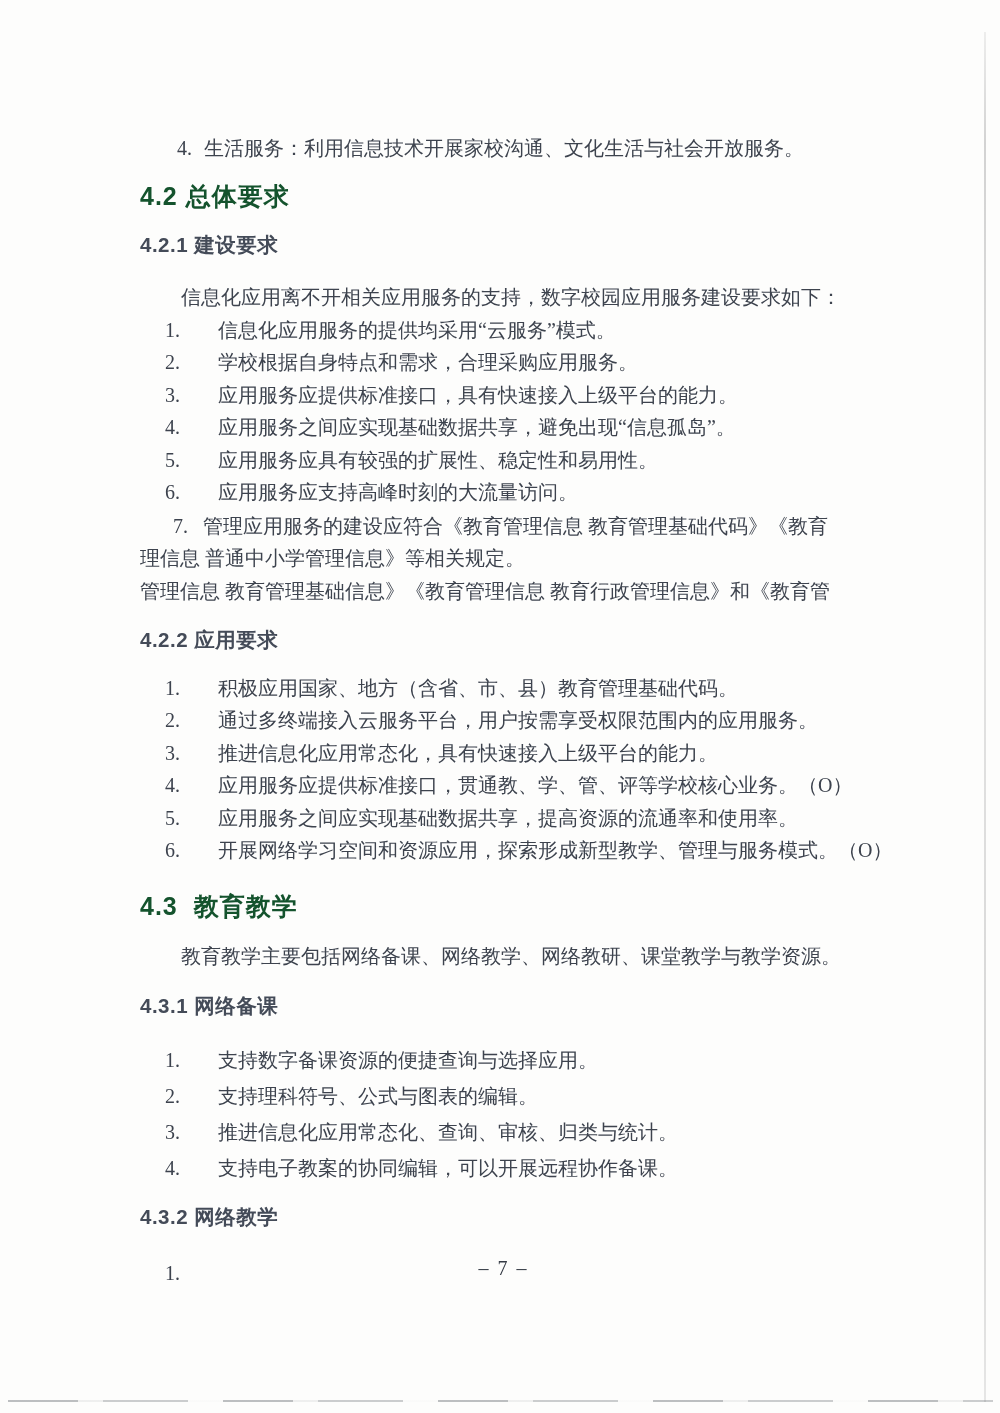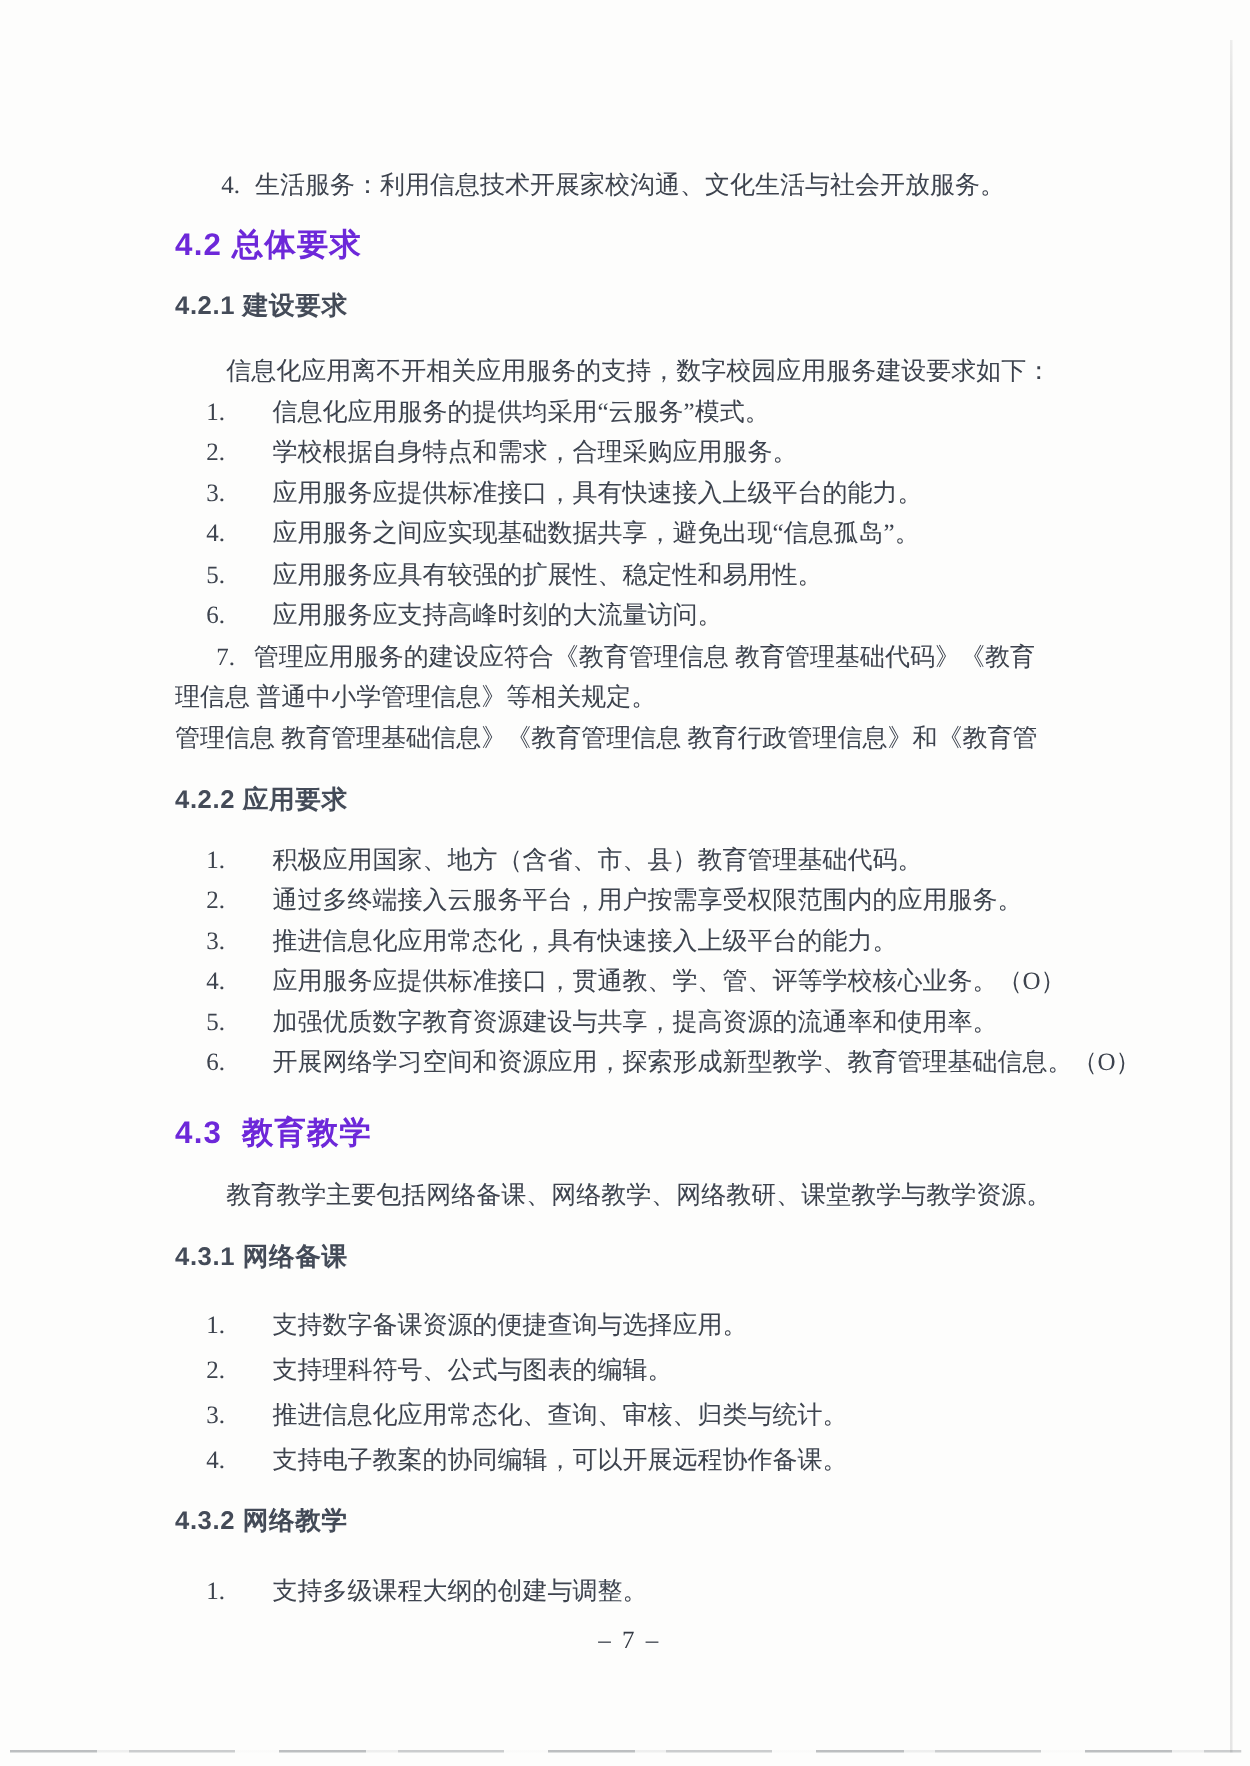--- a/index.html
+++ b/index.html
@@ -31,21 +31,21 @@
   .li .num { position: absolute; left: 25px; }
   
   .li.intro { padding-left: 64px; }
   .li.intro .num { left: 37px; }
   
   .h2 {
     font-family: "Liberation Sans", "DejaVu Sans", sans-serif;
     font-size: 25px;
     font-weight: 600;
     line-height: 36px;
-    color: #6d28d9;
+    color: #14532d;
     white-space: pre;
     letter-spacing: 1px;
   }
   .h3 {
     font-family: "Liberation Sans", "DejaVu Sans", sans-serif;
     font-size: 20.5px;
     font-weight: 600;
     line-height: 30px;
     color: #444b58;
     white-space: pre;
@@ -164,25 +164,25 @@
       <div class="li">
         <span class="num">3.</span>
         <span>推进信息化应用常态化，具有快速接入上级平台的能力。</span>
       </div>
       <div class="li">
         <span class="num">4.</span>
         <span>应用服务应提供标准接口，贯通教、学、管、评等学校核心业务。（O）</span>
       </div>
       <div class="li">
         <span class="num">5.</span>
-        <span>加强优质数字教育资源建设与共享，提高资源的流通率和使用率。</span>
+        <span>应用服务之间应实现基础数据共享，提高资源的流通率和使用率。</span>
       </div>
       <div class="li">
         <span class="num">6.</span>
-        <span>开展网络学习空间和资源应用，探索形成新型教学、教育管理基础信息。（O）</span>
+        <span>开展网络学习空间和资源应用，探索形成新型教学、管理与服务模式。（O）</span>
       </div>
     </div>
 
     <div class="h2 m-h2-43">4.3  教育教学</div>
 
     <div class="para para-43">教育教学主要包括网络备课、网络教学、网络教研、课堂教学与教学资源。</div>
 
     <div class="h3 m-h3-431">4.3.1 网络备课</div>
 
     <div class="list-431">
@@ -202,21 +202,20 @@
         <span class="num">4.</span>
         <span>支持电子教案的协同编辑，可以开展远程协作备课。</span>
       </div>
     </div>
 
     <div class="h3 m-h3-432">4.3.2 网络教学</div>
 
     <div class="list-432">
       <div class="li">
         <span class="num">1.</span>
-        <span>支持多级课程大纲的创建与调整。</span>
       </div>
     </div>
 
     <div class="pagenum">– 7 –</div>
 
   </div>
 
   <div class="scan-vline"></div>
   <div class="scan-bottom"></div>
 </div>

